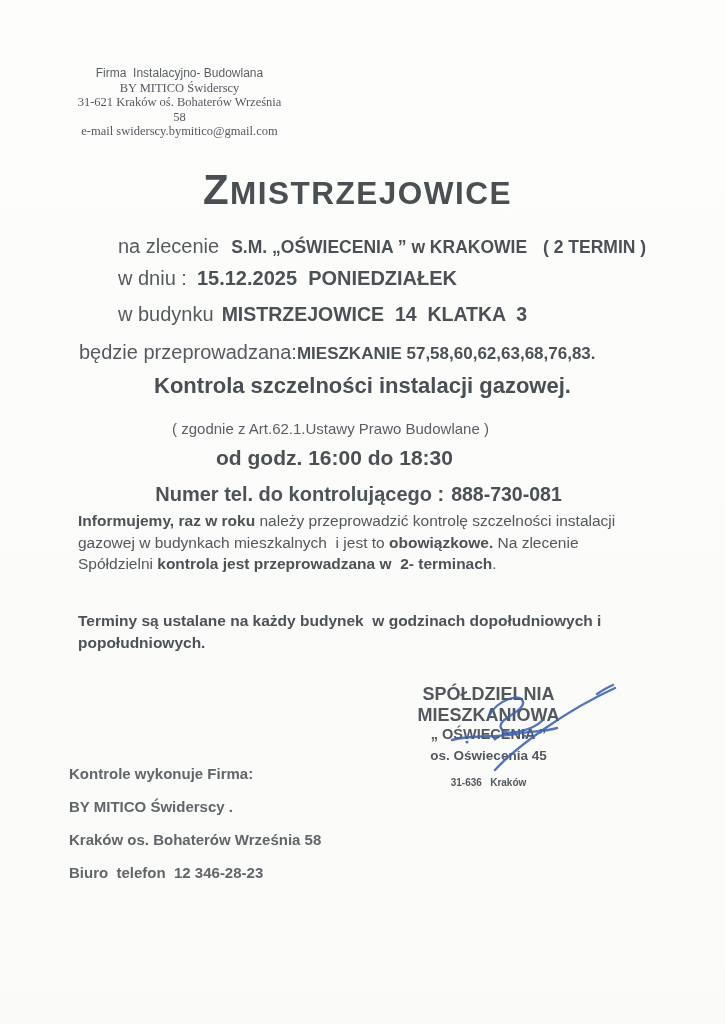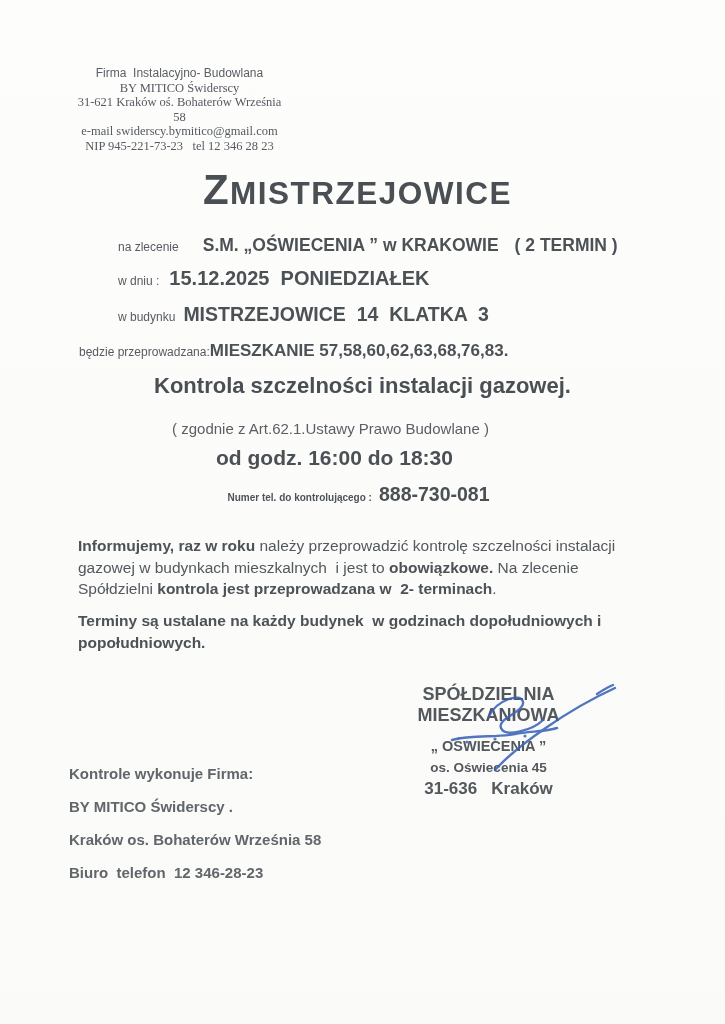--- a/index.html
+++ b/index.html
@@ -29,23 +29,23 @@
   .title {
     position:absolute; top:166px; left:0; width:725px;
     text-align:center; transform:translateX(-5px);
     font-weight:bold; color:#4a4f53; letter-spacing:1.5px;
   }
   .title .t-initial { font-size:42px; }
   .title .t-rest   { font-size:31.5px; }
 
   
   .line { position:absolute; left:118px; }
-  .lbl  { font-size:12px; color:#565b60; }
+  .lbl  { font-size:20px; color:#565b60; }
   .line-order { top:235px; }
-  .line-order .val  { font-weight:bold; font-size:17.5px; margin-left:24px; color:#4c5156; }
+  .line-order .val  { font-weight:bold; font-size:17.5px; margin-left:12px; color:#4c5156; }
   .line-order .term { font-weight:bold; font-size:17.5px; margin-left:16px; color:#4c5156; }
   .line-date { top:267px; }
   .line-date .val { font-weight:bold; font-size:20px; margin-left:10px; color:#4c5156; }
   .line-building { top:303px; }
   .line-building .val { font-weight:bold; font-size:19.5px; margin-left:8px; color:#4c5156; }
   .line-apartments { top:341px; left:79px; }
   .line-apartments .val { font-weight:bold; font-size:17px; color:#4c5156; }
 
   .subject {
     position:absolute; top:373px; left:0; width:725px; text-align:center;
@@ -56,63 +56,62 @@
     transform:translateX(-32px); font-size:15px; color:#5a5f64;
   }
   .hours {
     position:absolute; top:446px; left:0; width:725px; text-align:center;
     transform:translateX(-28px); font-weight:bold; font-size:21px; color:#4b5055;
   }
   .contact {
     position:absolute; top:483px; left:0; width:725px; text-align:center;
     transform:translateX(-4px);
   }
-  .contact .c-lbl  { font-weight:bold; font-size:10px; color:#4e5358; }
+  .contact .c-lbl  { font-weight:bold; font-size:20px; color:#4e5358; }
   .contact .c-phone{ font-weight:bold; font-size:19.5px; margin-left:7px; color:#4b5055; }
 
   
   .para1 {
-    position:absolute; top:535px; left:78px; width:560px;
+    position:absolute; top:510px; left:78px; width:560px;
     font-size:15.5px; line-height:21.5px; color:#53585d;
   }
   .para1 b { color:#4d5257; }
   .para2 {
     position:absolute; top:610px; left:78px; width:585px;
     font-weight:bold; font-size:15.5px; line-height:21.5px; color:#4d5257;
   }
 
   
   .sig-block {
     position:absolute; top:684px; left:396px; width:185px;
     text-align:center; font-weight:bold; color:#53585d;
   }
   .sig-l1 { font-size:18px; }
-  .sig-l2 { font-size:14.5px; margin-top:12px; }
+  .sig-l2 { font-size:14.5px; margin-top:0; }
   .sig-l3 { font-size:13.5px; margin-top:6px; }
-  .sig-l4 { font-size:17px; margin-top:4px; }
+  .sig-l4 { font-size:10px; margin-top:14px; }
   .sig-svg { position:absolute; top:682px; left:437px; width:185px; height:90px; }
 
   
   .contractor {
     position:absolute; top:766px; left:69px;
     font-weight:bold; font-size:15px; color:#61666b;
   }
   .contractor div { margin-bottom:18px; line-height:15px; }
 </style>
 </head>
 <body>
 
 <div class="page">
 
   <div class="letterhead">
     <div class="lh-sans" data-bind="letterhead.line1">Firma  Instalacyjno- Budowlana</div>
     <div data-bind="letterhead.line2">BY MITICO Świderscy</div>
     <div data-bind="letterhead.line3">31-621 Kraków oś. Bohaterów Września 58</div>
     <div data-bind="letterhead.line4">e-mail swiderscy.bymitico@gmail.com</div>
-    <div data-bind="letterhead.line5">NIP 945-221-73-23   tel 12 346 28 23</div>
   </div>
 
   <div class="title">
     <span class="t-initial" data-bind="title.initial">Z</span><span class="t-rest" data-bind="title.rest">MISTRZEJOWICE</span>
   </div>
 
   <div class="line line-order">
     <span class="lbl" data-bind="order.label">na zlecenie</span><span class="val" data-bind="order.value">S.M. „OŚWIECENIA ” w KRAKOWIE</span><span class="term" data-bind="order.term">( 2 TERMIN )</span>
   </div>
 

